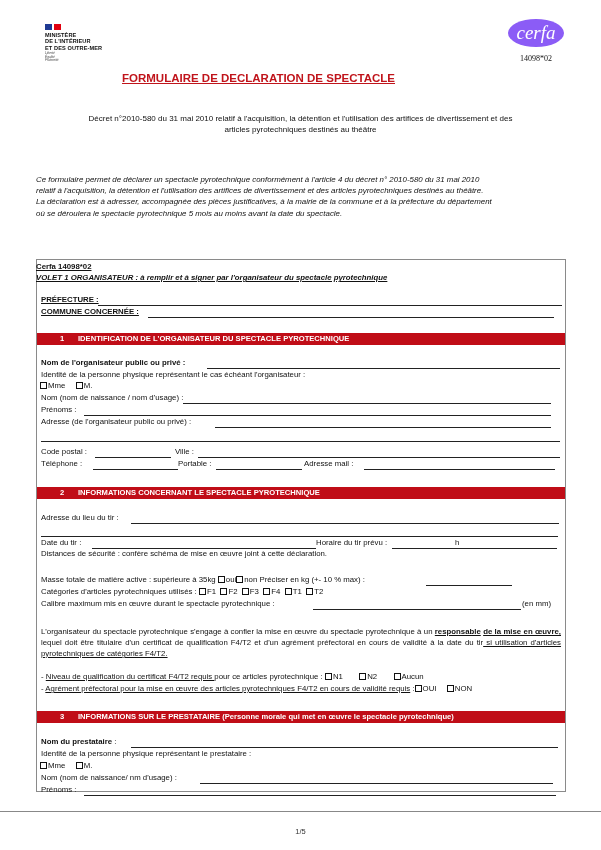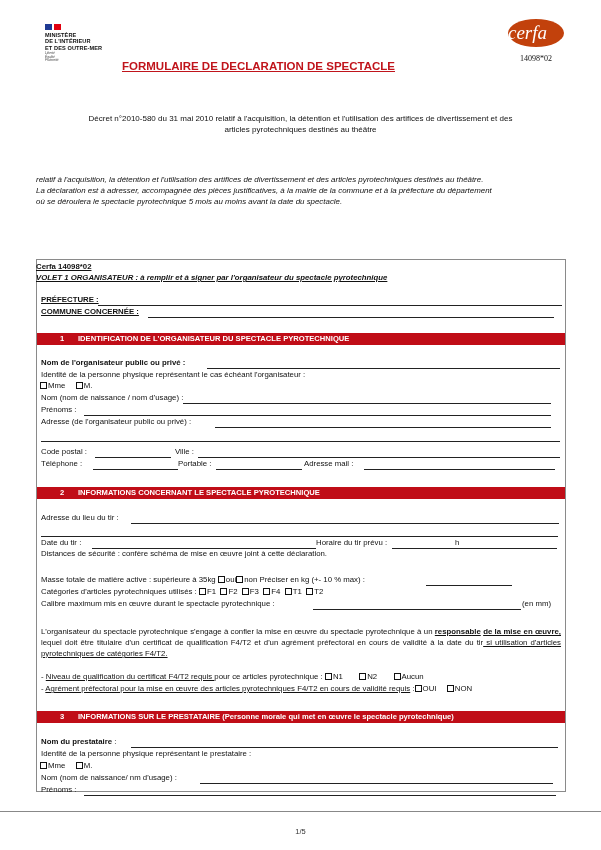--- a/index.html
+++ b/index.html
@@ -10,26 +10,26 @@
   .abs { position: absolute; }
   
   .flag { left: 45px; top: 24px; width: 16px; height: 6px; }
   .flag span { display: inline-block; width: 7px; height: 6px; vertical-align: top; }
   .flag .blue { background: #1f3a93; }
   .flag .red { background: #e1000f; margin-left: 2px; }
   .ministry { left: 45px; top: 32px; font-size: 5.6px; font-weight: bold; line-height: 6.3px; letter-spacing: 0.1px; }
   .devise { left: 45px; top: 52px; font-size: 3.2px; font-style: italic; line-height: 3.6px; color: #444; }
   .cerfa-logo {
     left: 508px; top: 19px; width: 56px; height: 28px; border-radius: 50%;
-    background: #c2410c; color: #fff; font-family: "Liberation Serif", serif; font-style: italic;
-    font-size: 19px; line-height: 27px;
+    background: #8b5cf6; color: #fff; font-family: "Liberation Serif", serif; font-style: italic;
+    font-size: 19px; text-align: center; line-height: 27px;
   }
   .cerfa-num { left: 508px; top: 54px; width: 56px; text-align: center; font-family: "Liberation Serif", serif; font-size: 8px; }
   .main-title {
-    left: 0; width: 517px; top: 60px; text-align: center; color: #c0141b;
+    left: 0; width: 517px; top: 72px; text-align: center; color: #c0141b;
     font-weight: bold; font-size: 11.5px; text-decoration: underline;
   }
   .decret { left: 30px; width: 541px; top: 113px; text-align: center; font-size: 8px; line-height: 11px; }
   .intro { left: 36px; width: 532px; top: 174px; font-size: 7.9px; font-style: italic; line-height: 11.2px; }
   
   .frame { left: 36px; top: 259px; width: 528px; height: 531px; border: 1px solid #8a8a8a; }
   .center-u { left: 36px; width: 472px; text-align: left; font-size: 7.8px; font-weight: bold; text-decoration: underline; }
   .row { left: 41px; font-size: 7.8px; line-height: 10px; white-space: nowrap; }
   .b { font-weight: bold; }
   .u { text-decoration: underline; }
@@ -64,20 +64,21 @@
 <div class="abs cerfa-logo">cerfa</div>
 <div class="abs cerfa-num">14098*02</div>
 <div class="abs main-title">FORMULAIRE DE DECLARATION DE SPECTACLE</div>
 
 <div class="abs decret">
   <div>Décret n°2010-580 du 31 mai 2010 relatif à l'acquisition, la détention et l'utilisation des artifices de divertissement et des</div>
   <div>articles pyrotechniques destinés au théâtre</div>
 </div>
 
 <div class="abs intro">
+  <div>Ce formulaire permet de déclarer un spectacle pyrotechnique conformément à l'article 4 du décret n° 2010-580 du 31 mai 2010</div>
   <div>relatif à l'acquisition, la détention et l'utilisation des artifices de divertissement et des articles pyrotechniques destinés au théâtre.</div>
   <div>La déclaration est à adresser, accompagnée des pièces justificatives, à la mairie de la commune et à la préfecture du département</div>
   <div>où se déroulera le spectacle pyrotechnique 5 mois au moins avant la date du spectacle.</div>
 </div>
 
 <div class="abs frame"></div>
 
 <div class="abs center-u" style="top:262px;">Cerfa 14098*02</div>
 <div class="abs center-u" style="top:273px;font-style:italic;">VOLET 1 ORGANISATEUR : à remplir et à signer par l'organisateur du spectacle pyrotechnique</div>
 

